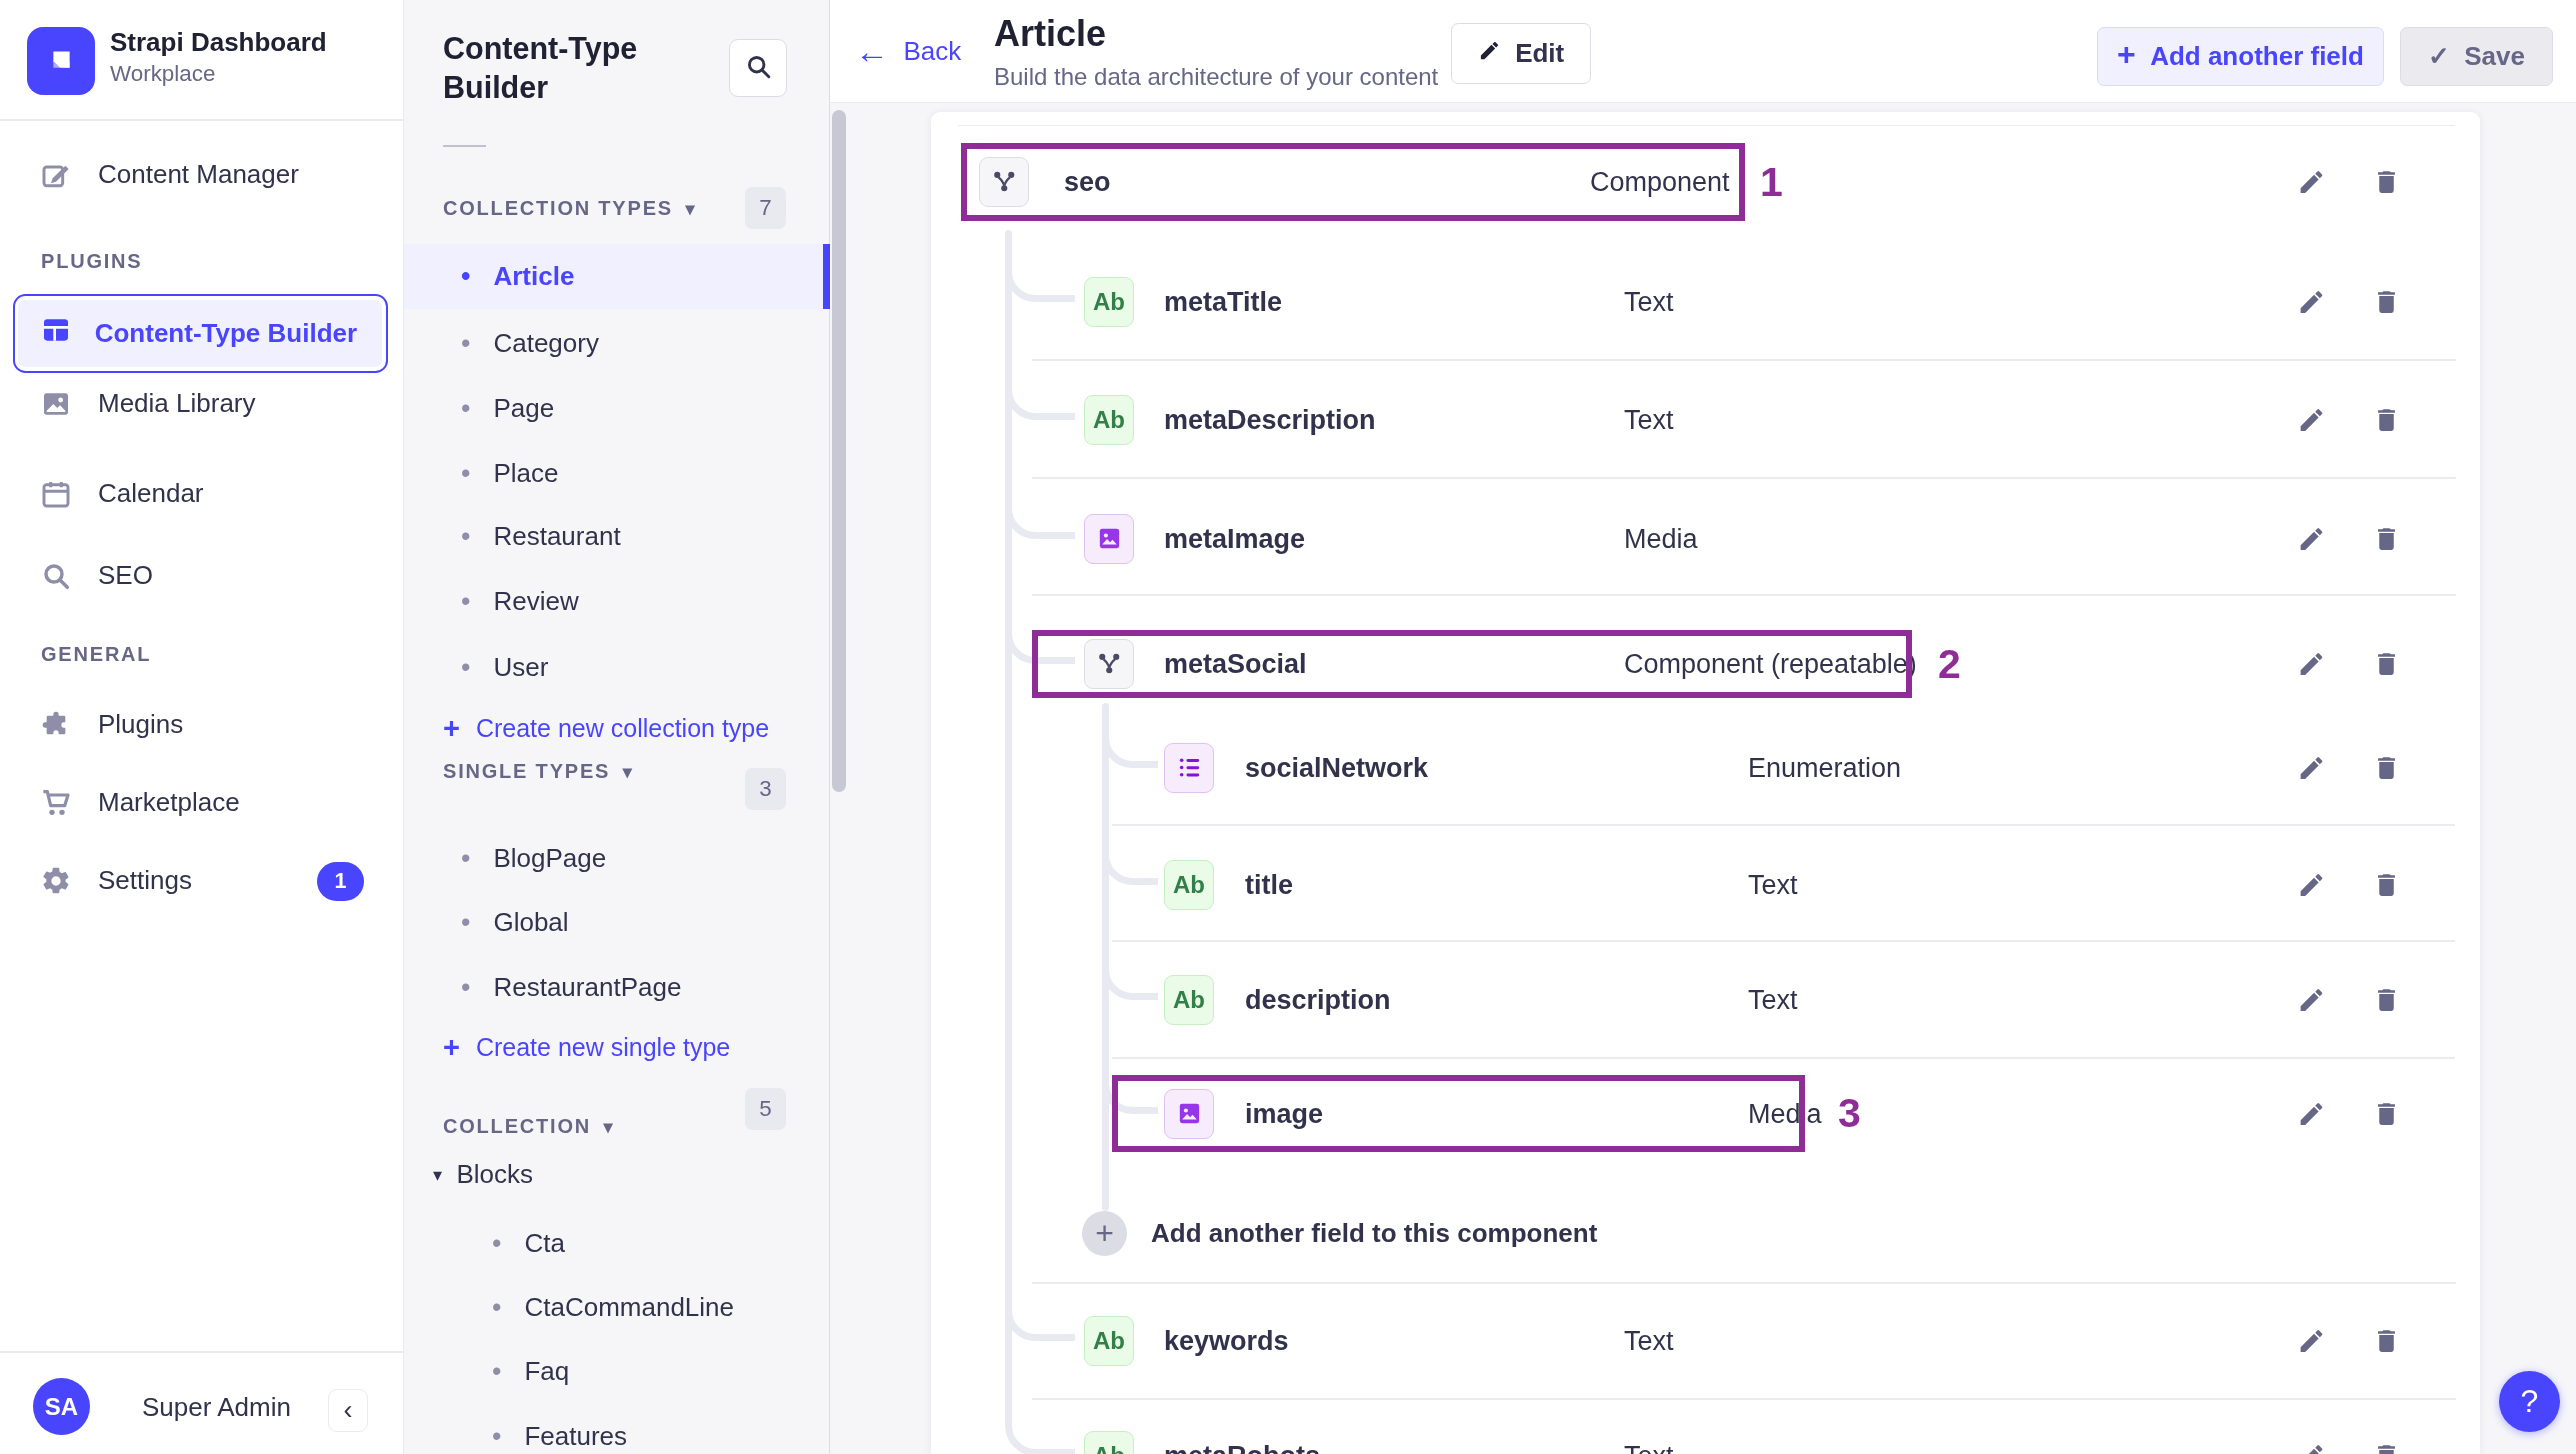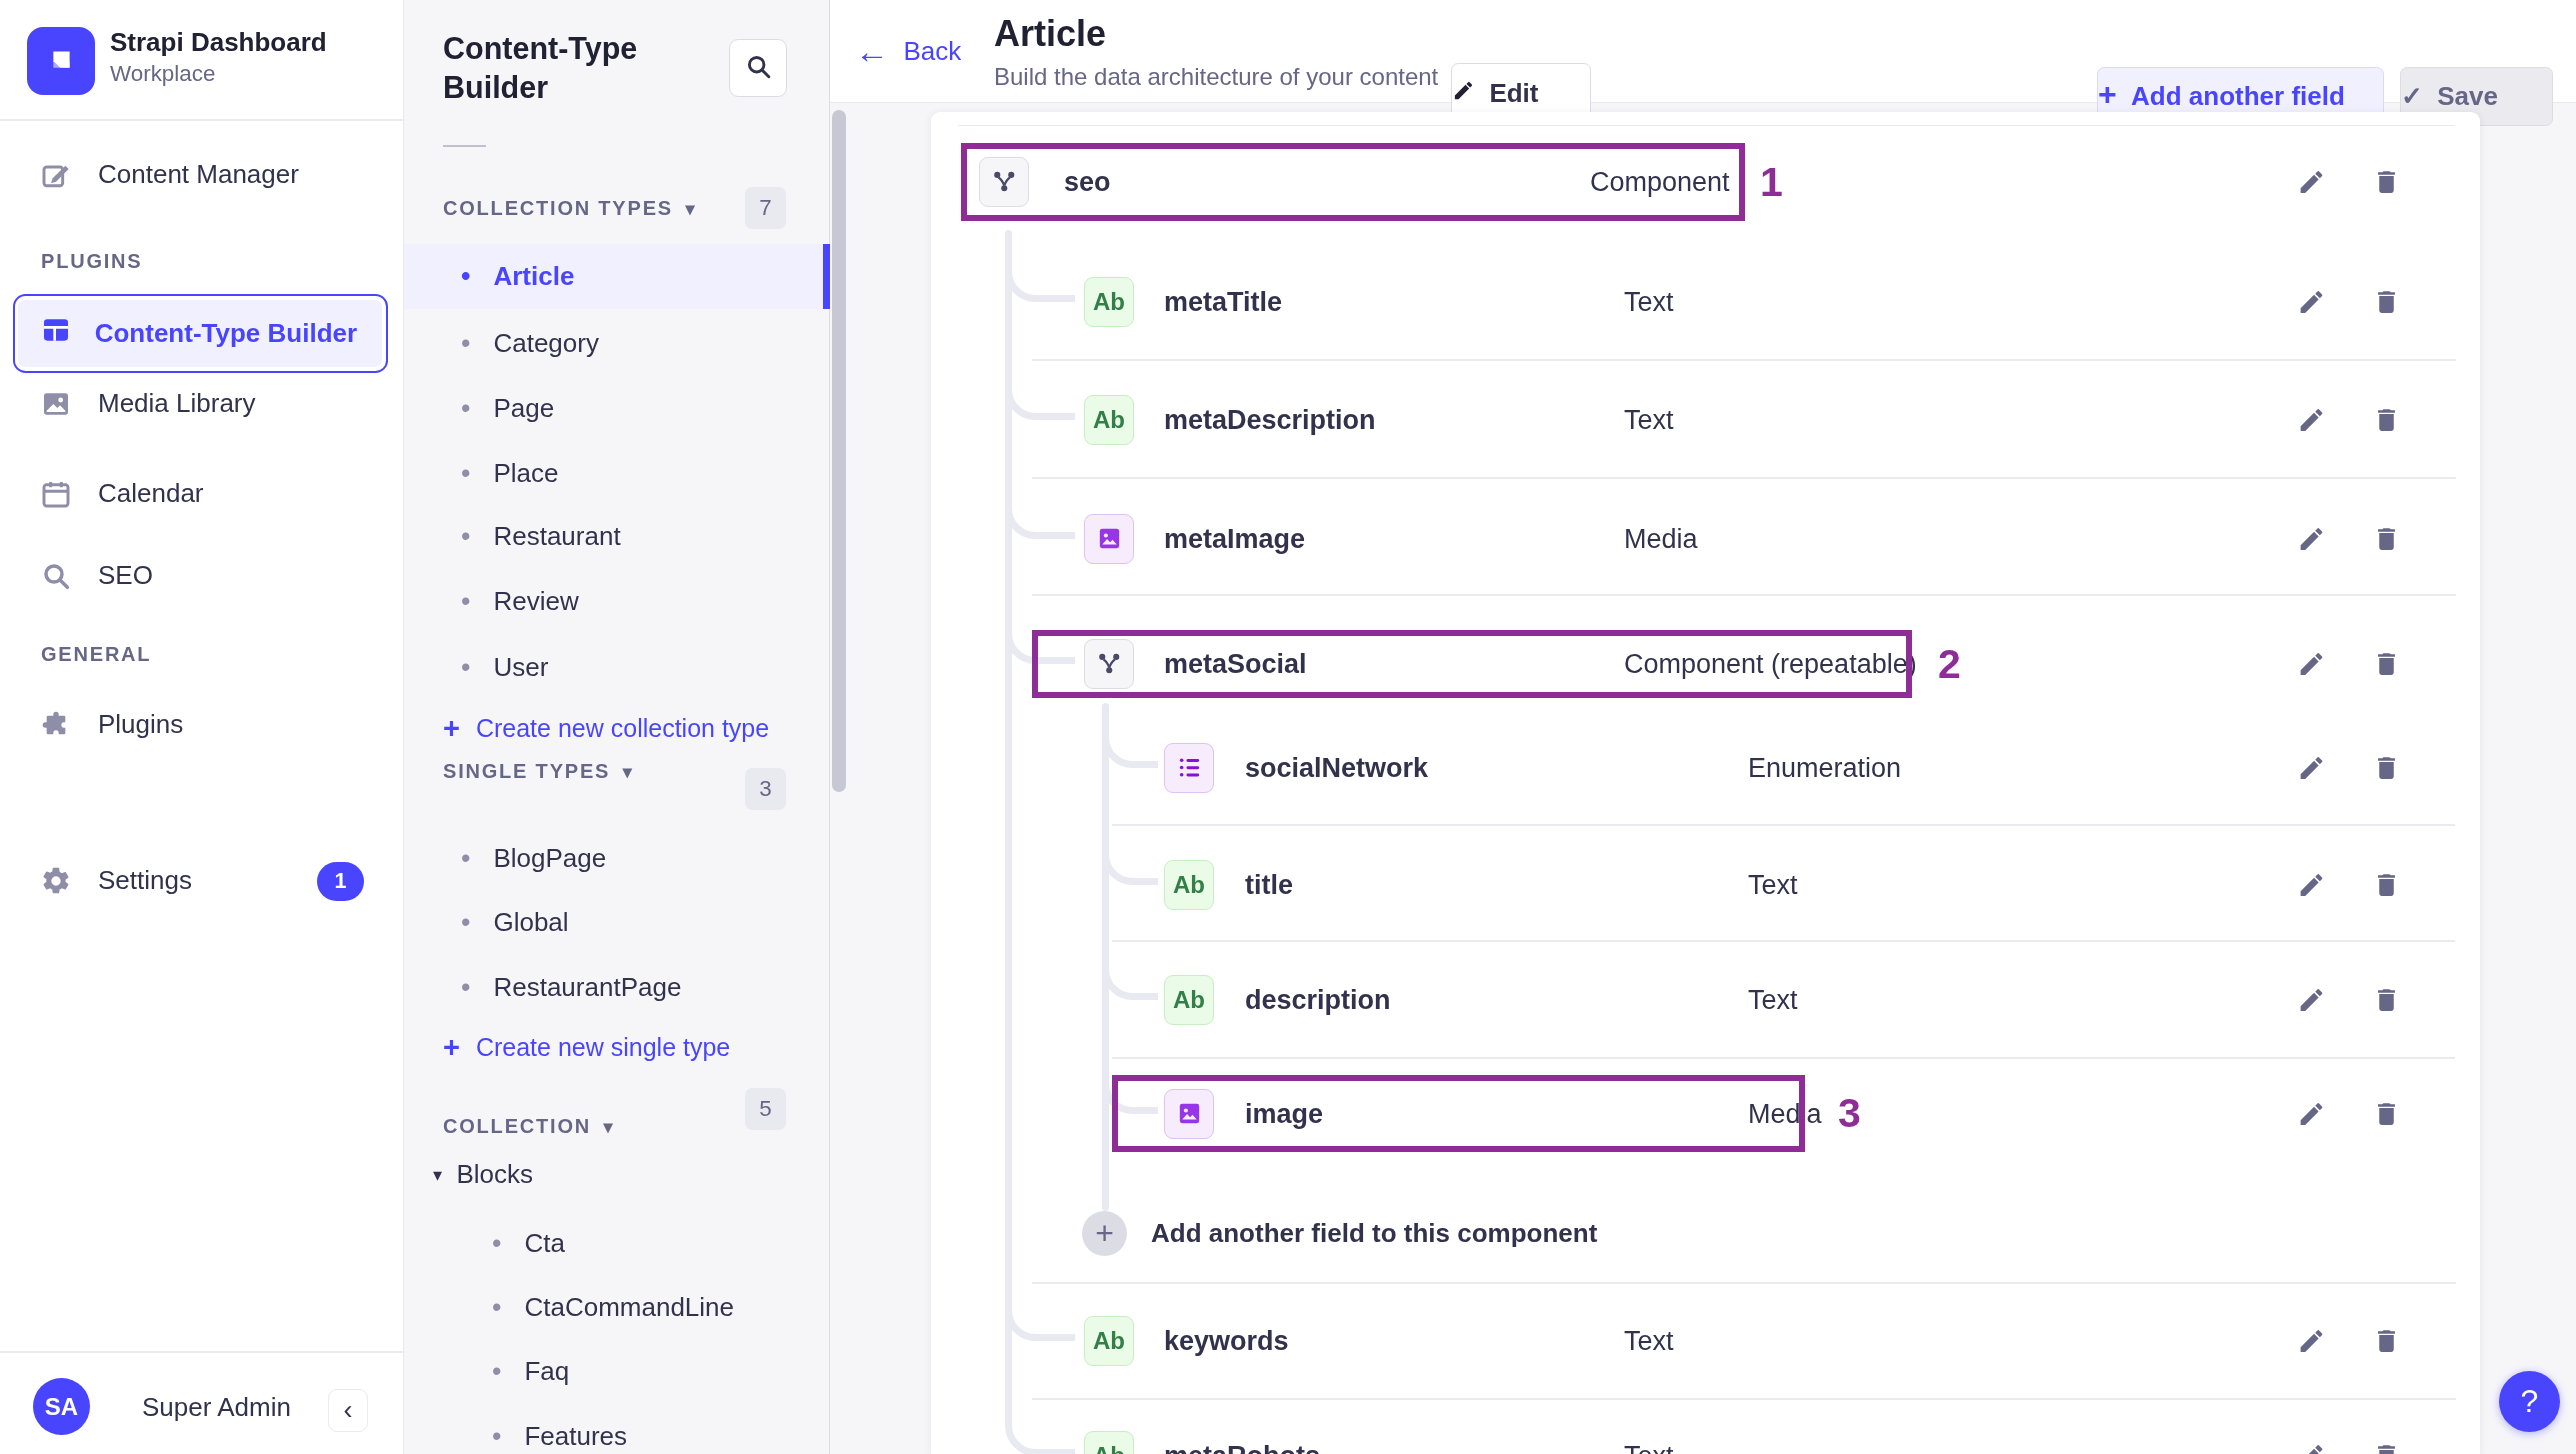--- a/index.html
+++ b/index.html
@@ -38,21 +38,21 @@
   .chev{font-size:18px;color:#666687;}
   .chev.dark{color:#32324d;}
   .sn-scrollthumb{position:absolute;left:425px;top:110px;width:14.4px;height:682px;border-radius:7.2px;background:#c8c8d4;}
   
   #main{position:absolute;left:830px;top:0;width:1746px;height:1454px;background:#f6f6f9;}
   #mainheader{position:absolute;left:0;top:0;width:1746px;height:103px;background:#fff;border-bottom:1.8px solid #eaeaef;box-sizing:border-box;}
   .back-link{position:absolute;left:25px;top:34px;display:flex;align-items:center;gap:14.4px;color:#4945ff;font-size:26px;cursor:pointer;}
   .back-arrow{font-size:34px;line-height:1;}
   .page-title{position:absolute;left:164px;top:12.6px;font-size:36px;font-weight:bold;color:#212134;}
   .page-sub{position:absolute;left:164px;top:63px;font-size:24px;color:#666687;}
-  .btn{position:absolute;display:flex;align-items:center;justify-content:flex-start;gap:14.4px;border-radius:7.2px;font-size:26px;box-sizing:border-box;cursor:pointer;margin-top:40px;}
+  .btn{position:absolute;display:flex;align-items:center;justify-content:center;gap:14.4px;border-radius:7.2px;font-size:26px;box-sizing:border-box;cursor:pointer;}
   .btn-edit{left:621px;top:23px;width:140px;height:61px;background:#fff;border:1.8px solid #dcdce4;color:#32324d;font-weight:bold;}
   .btn-add{left:1267px;top:27px;width:287px;height:59px;background:#f0f0ff;border:1.8px solid #d9d8ff;color:#4945ff;font-weight:bold;}
   .btn-add .plus{font-size:32px;font-weight:bold;margin-top:-3.6px;}
   .btn-save{left:1570px;top:27px;width:153px;height:59px;background:#eaeaef;border:1.8px solid #dcdce4;color:#666687;font-weight:bold;}
   
   #card{position:absolute;left:101px;top:112px;width:1549px;height:1342px;background:#fff;border-radius:9px 9px 0 0;box-shadow:0 1.8px 9px rgba(33,33,52,.08);overflow:hidden;}
   .hdiv{position:absolute;height:1.8px;background:#eaeaef;}
   .trunk{position:absolute;width:7.2px;background:#e9e9f2;border-radius:3.6px;}
   .elbow{position:absolute;border-left:7.2px solid #e9e9f2;border-bottom:7.2px solid #e9e9f2;border-bottom-left-radius:30.5px;box-sizing:border-box;}
   .frow{position:absolute;left:0;width:1549px;height:93px;}
@@ -155,20 +155,30 @@
 
     <div class="nav-item" style="top:692px">
       <span class="ic">
         <svg width="32" height="32" viewBox="0 0 24 24">
             <path d="M10 4a2 2 0 0 1 4 0v1h4a1 1 0 0 1 1 1v4h-1a2 2 0 0 0 0 4h1v4a1 1 0 0 1-1 1h-4v-1a2 2 0 0 0-4 0v1H6a1 1 0 0 1-1-1v-4H4a2 2 0 0 1 0-4h1V6a1 1 0 0 1 1-1h4z" fill="#8e8ea9"></path>
           </svg>
       </span>
       <span>Plugins</span>
     </div>
 
+    <div class="nav-item" style="top:770px">
+      <span class="ic">
+        <svg width="32" height="32" viewBox="0 0 24 24">
+            <path d="M2.5 3.5h3L8 14h10.5l2.5-8H6.2" fill="none" stroke="#8e8ea9" stroke-width="2.4" stroke-linejoin="round"></path>
+            <circle cx="9" cy="19" r="2" fill="#8e8ea9"></circle>
+            <circle cx="16.5" cy="19" r="2" fill="#8e8ea9"></circle>
+          </svg>
+      </span>
+      <span>Marketplace</span>
+    </div>
 
     <div class="nav-item" style="top:848px">
       <span class="ic">
         <svg width="32" height="32" viewBox="0 0 24 24">
             <path d="M19.14 12.94a7.07 7.07 0 0 0 0-1.88l2.03-1.58a.5.5 0 0 0 .12-.64l-1.92-3.32a.5.5 0 0 0-.61-.22l-2.39.96a7.05 7.05 0 0 0-1.63-.94l-.36-2.54A.5.5 0 0 0 13.89 2h-3.84a.5.5 0 0 0-.49.42l-.36 2.54c-.59.24-1.13.56-1.63.94l-2.39-.96a.5.5 0 0 0-.61.22L2.65 8.48a.5.5 0 0 0 .12.64l2.03 1.58a7.07 7.07 0 0 0 0 1.88l-2.03 1.58a.5.5 0 0 0-.12.64l1.92 3.32c.13.22.39.31.61.22l2.39-.96c.5.38 1.04.7 1.63.94l.36 2.54c.04.24.25.42.49.42h3.84c.24 0 .45-.18.49-.42l.36-2.54c.59-.24 1.13-.56 1.63-.94l2.39.96c.22.09.48 0 .61-.22l1.92-3.32a.5.5 0 0 0-.12-.64l-2.03-1.58zM12 15.5a3.5 3.5 0 1 1 0-7 3.5 3.5 0 0 1 0 7z" fill="#8e8ea9"></path>
           </svg>
       </span>
       <span>Settings</span>
     </div>
     <div class="settings-badge">1</div>

